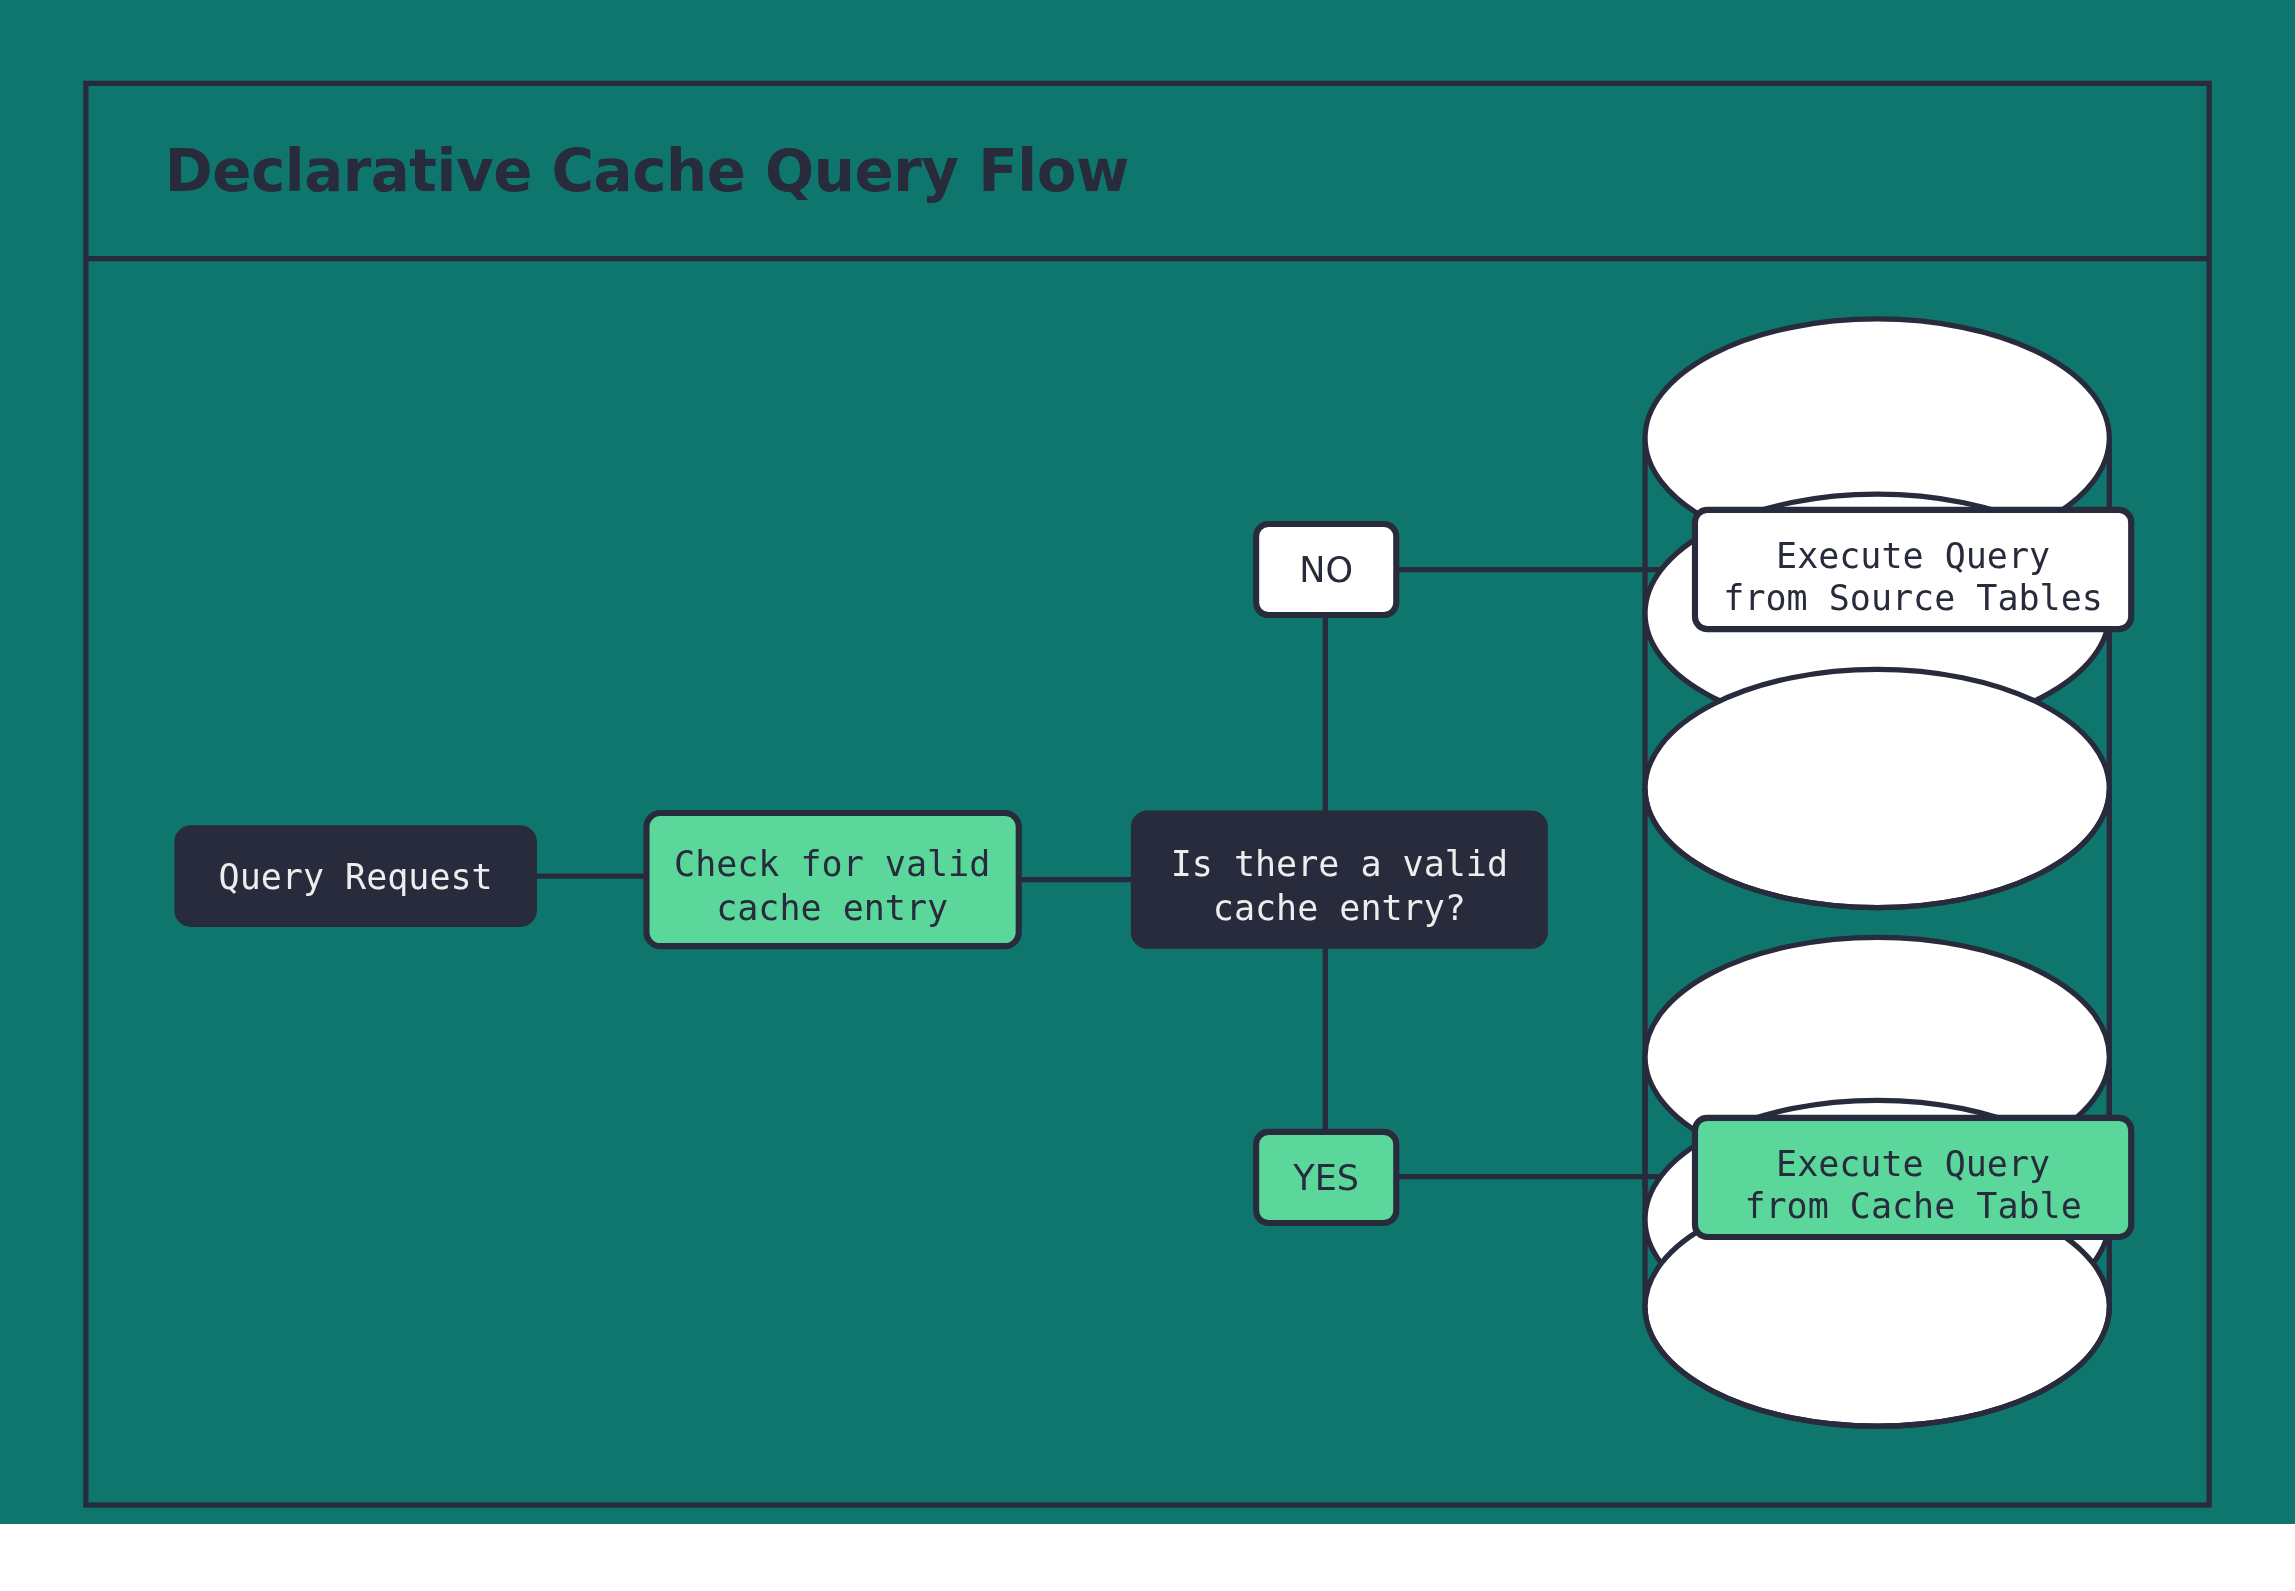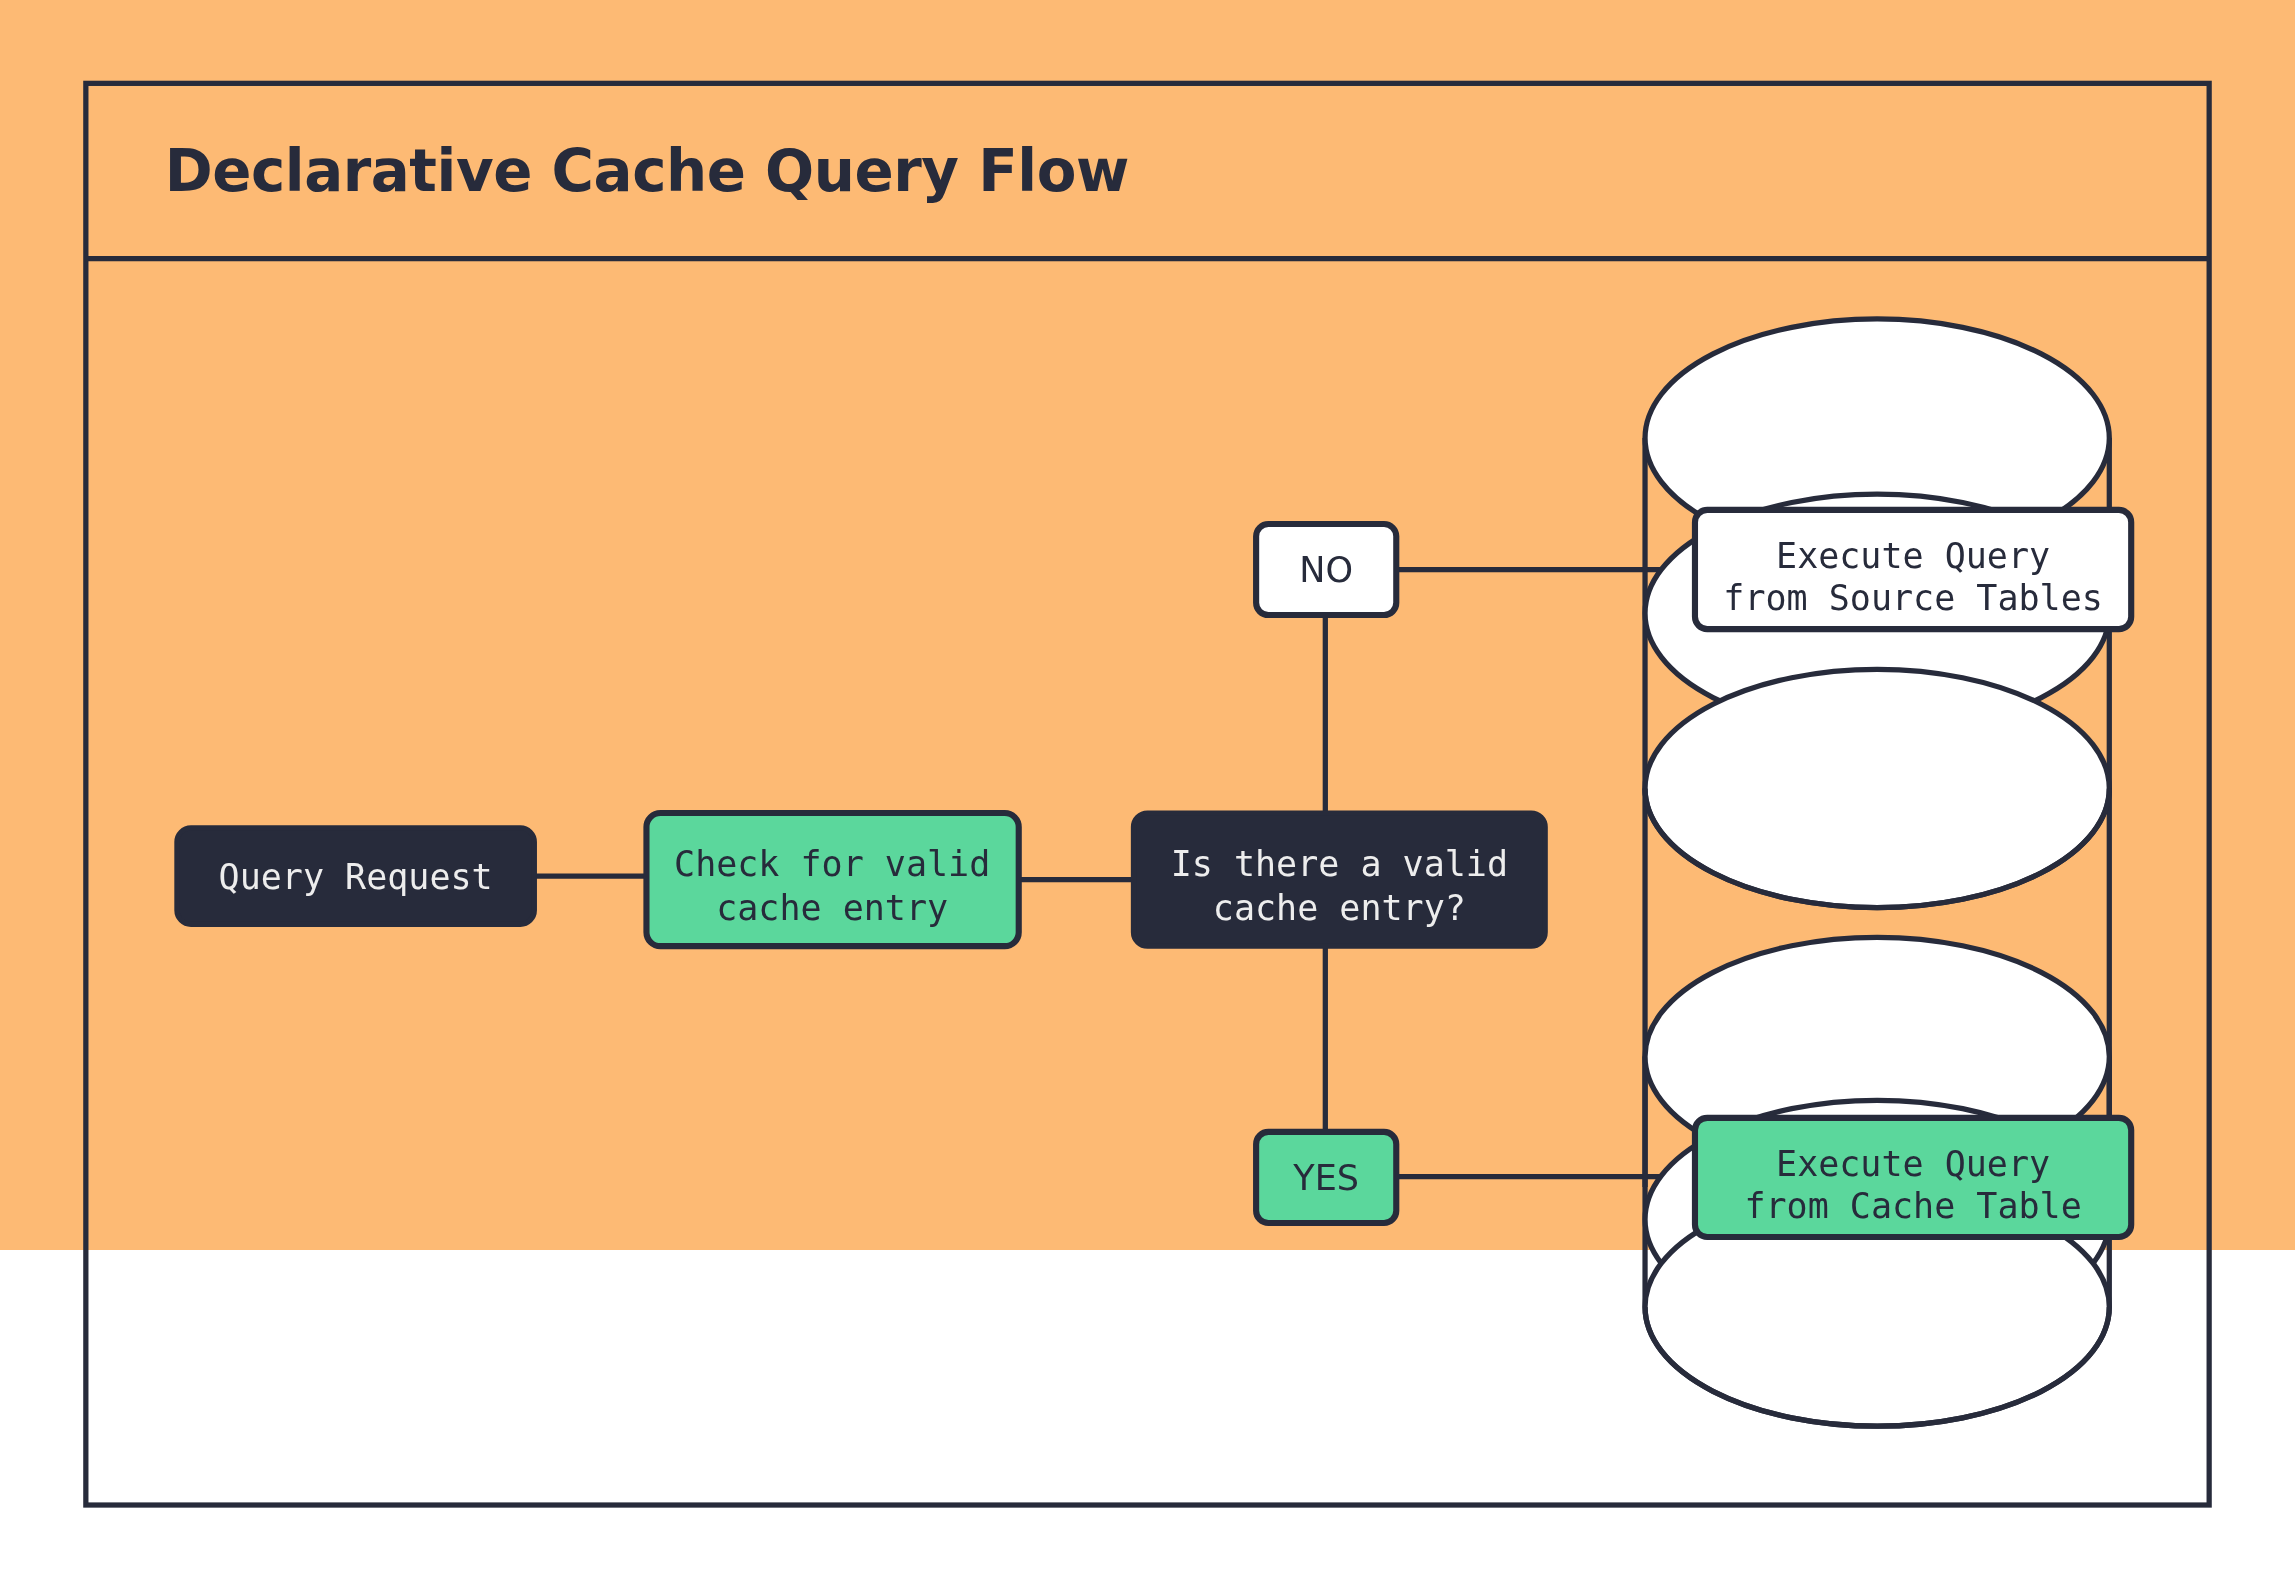--- a/index.html
+++ b/index.html
@@ -9,22 +9,22 @@
   }
   body {
     width: 2295px;
     height: 1591px;
     font-family: "Liberation Sans", sans-serif;
     overflow: hidden;
   }
   #canvas {
     position: relative;
     width: 2295px;
-    height: 1250px;
-    background: #fdba74;
+    height: 1524px;
+    background: #0f766e;
     text-decoration: underline;
   }
   #diagram-svg {
     position: absolute;
     left: 0;
     top: 0;
     width: 2295px;
     height: 1591px;
   }
   .frame-rect {

